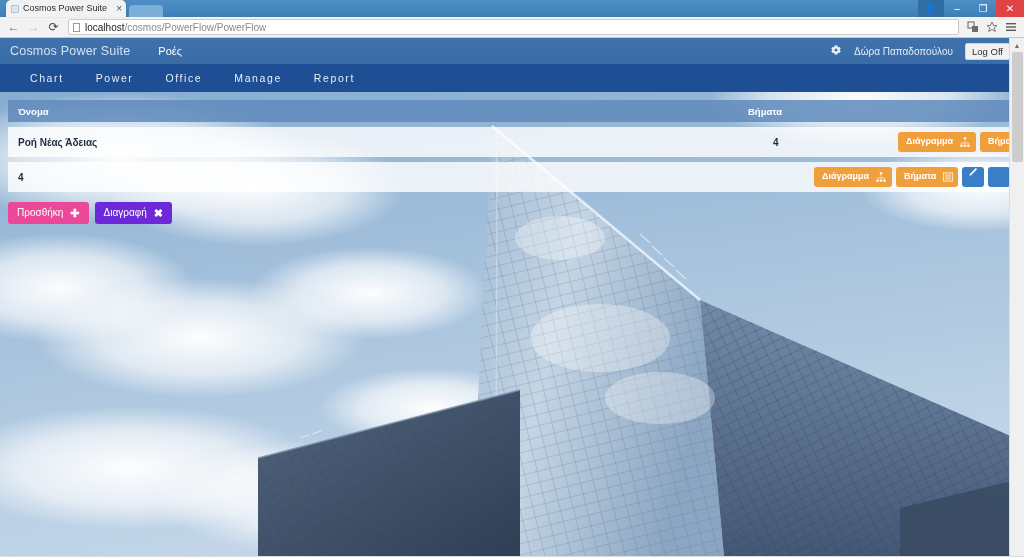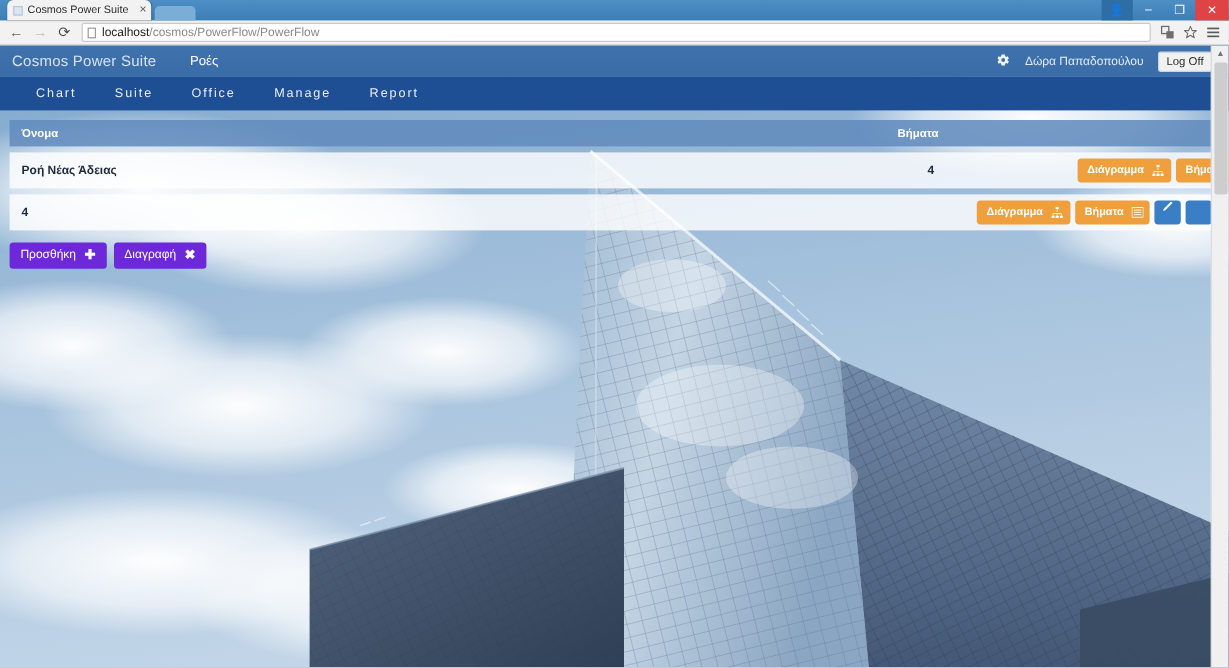--- a/index.html
+++ b/index.html
@@ -212,21 +212,21 @@
     justify-content: center;
     font-size: 10px;
   }
   .w-diag { width: 78px; }
   .w-steps { width: 62px; }
   .btn .lbl { flex: 1 1 auto; text-align: left; }
   .btn .ico { flex: 0 0 auto; display: flex; }
 
   .footer-actions { display: flex; gap: 6px; margin-top: 10px; }
   .btn-add {
-    background: #6d28d9; color: #fff;
+    background: #ec4899; color: #fff;
     font-size: 10px; padding: 6px 9px; height: 22px;
     border-radius: 3px;
   }
   .btn-del {
     background: #6d28d9; color: #fff;
     font-size: 10px; padding: 6px 9px; height: 22px;
     border-radius: 3px;
   }
   .plus-ico, .x-ico { font-size: 11px; font-weight: bold; }
 
@@ -387,21 +387,21 @@
             <path fill="#eef3fa" d="M19.4 13a7.8 7.8 0 000-2l2.1-1.6-2-3.5-2.5 1a7.6 7.6 0 00-1.7-1L15 3H9l-.3 2.9c-.6.3-1.2.6-1.7 1l-2.5-1-2 3.5L4.6 11a7.8 7.8 0 000 2l-2.1 1.6 2 3.5 2.5-1c.5.4 1.1.7 1.7 1L9 21h6l.3-2.9c.6-.3 1.2-.6 1.7-1l2.5 1 2-3.5zM12 15.2A3.2 3.2 0 1115.2 12 3.2 3.2 0 0112 15.2z"></path>
           </svg>
         </span>
         <span class="username">Δώρα Παπαδοπούλου</span>
         <span class="logoff">Log Off</span>
       </div>
     </div>
 
     <div class="navbar">
       <div class="navitem">Chart</div>
-      <div class="navitem">Suite</div>
+      <div class="navitem">Power</div>
       <div class="navitem">Office</div>
       <div class="navitem">Manage</div>
       <div class="navitem">Report</div>
     </div>
 
     <div class="content">
       <div class="grid">
 
         <div class="grid-head">
           <div class="col-name">Όνομα</div>

